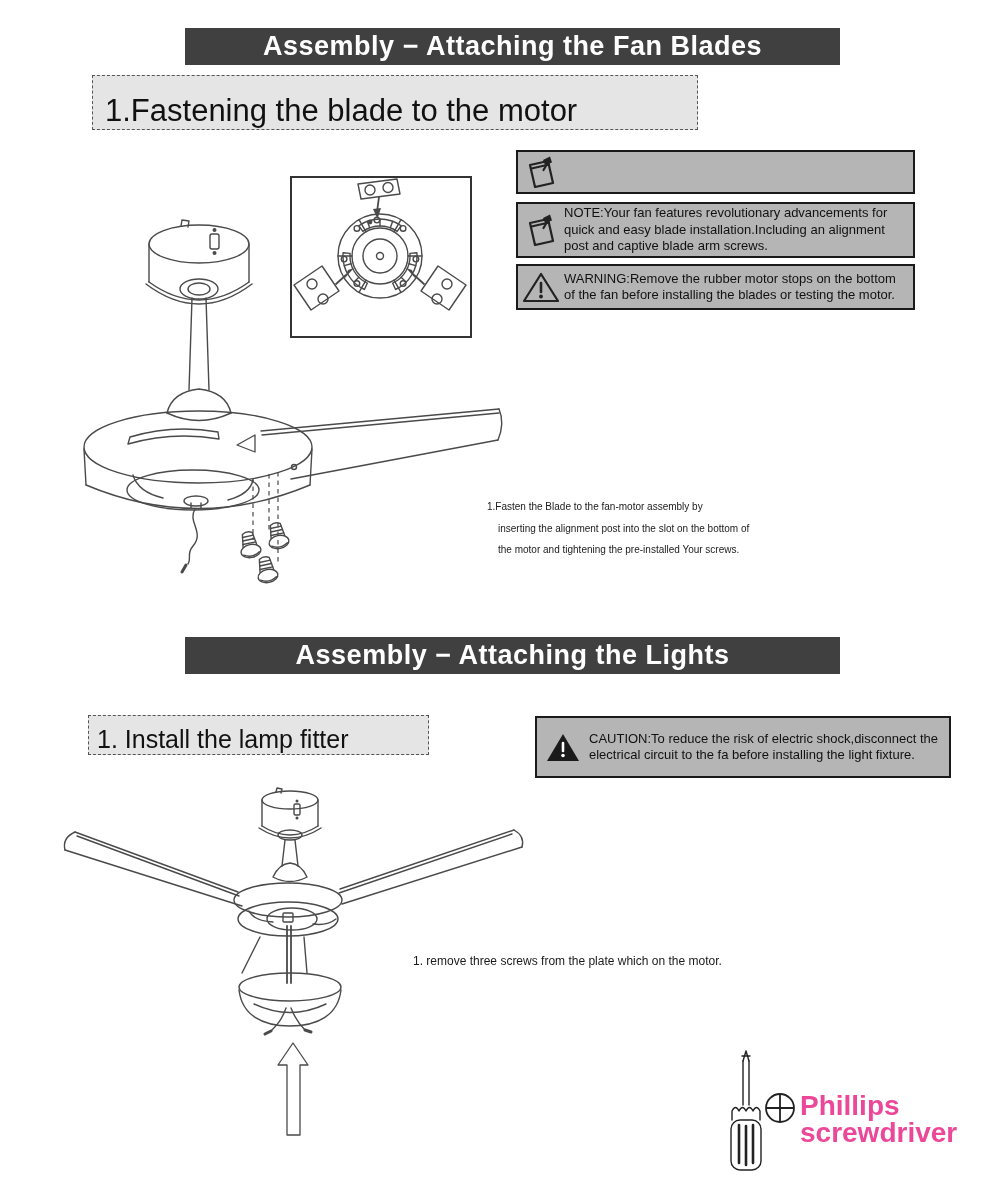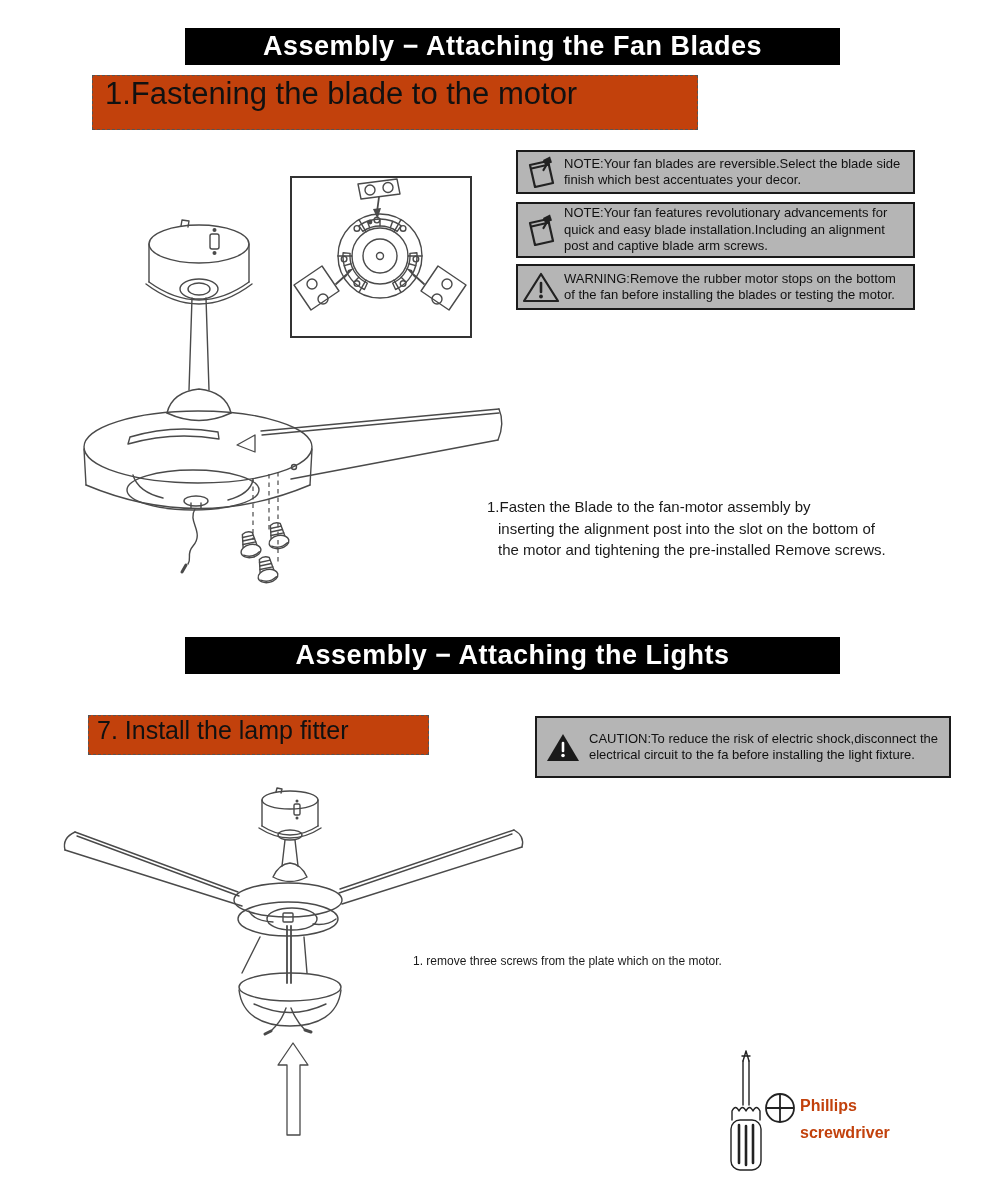--- a/index.html
+++ b/index.html
@@ -4,49 +4,49 @@
 <style>
   html,body{margin:0;padding:0;}
   body{
     width:1001px;height:1187px;position:relative;background:#fff;
     font-family:"Liberation Sans","DejaVu Sans",sans-serif;color:#1a1a1a;
     overflow:hidden;
   }
   .abs{position:absolute;}
   
   .banner{
-    left:185px;width:655px;height:37px;background:#000000;color:#fff;
+    left:185px;width:655px;height:37px;background:#404040;color:#fff;
     display:flex;align-items:center;justify-content:center;
     font-size:27px;font-weight:bold;letter-spacing:.5px;
   }
   
   .stepbox{
-    border:1px dashed #555;color:#111;display:flex;align-items:flex-start;
-    background:#c2410c;
+    border:1px dashed #555;color:#111;display:flex;align-items:flex-end;
+    background:#e5e5e5;
   }
   #step1{left:92px;top:75px;width:592px;height:53px;font-size:31px;padding-left:12px;}
   #step2{left:88px;top:715px;width:331px;height:38px;font-size:25px;padding-left:8px;}
   
   .notice{
     left:516px;width:399px;background:#b5b5b5;border:2px solid #1a1a1a;
     box-sizing:border-box;display:flex;align-items:center;
   }
   .notice .nicon{flex:0 0 46px;display:flex;justify-content:center;}
   .notice .ntext{font-size:13px;line-height:16.5px;color:#111;padding-right:6px;}
   #caution{left:535px;top:716px;width:416px;height:62px;}
   #caution .nicon{flex:0 0 52px;}
   
-  #instr1{left:487px;top:496px;font-size:15px;line-height:21.5px;}
+  #instr1{left:487px;top:496px;font-size:10px;line-height:21.5px;}
   #instr1 .ind{padding-left:11px;}
   #instr2{left:413px;top:949px;font-size:12px;line-height:25px;}
   .pre{white-space:pre-wrap;}
   
   #inset{left:290px;top:176px;width:182px;height:162px;border:2px solid #333;box-sizing:border-box;background:#fff;}
   
-  #toolname{left:800px;top:1092px;font-size:16px;font-weight:bold;line-height:27px;color:#c2410c;}
+  #toolname{left:800px;top:1092px;font-size:28px;font-weight:bold;line-height:27px;color:#ec4899;}
   
   svg .ln{fill:none;stroke:#4a4a4a;stroke-width:1.4;stroke-linecap:round;stroke-linejoin:round;}
   svg .ln2{fill:none;stroke:#4a4a4a;stroke-width:1.8;stroke-linecap:round;}
   svg .thick{fill:none;stroke:#4a4a4a;stroke-width:3;stroke-linecap:round;}
   svg .dash{fill:none;stroke:#4a4a4a;stroke-width:1.2;stroke-dasharray:4.5 4;}
   svg .wfill{fill:#fff;stroke:#4a4a4a;stroke-width:1.3;stroke-linejoin:round;}
   svg .dfill{fill:#4a4a4a;stroke:none;}
   svg .ic{fill:none;stroke:#222;stroke-width:2.2;stroke-linecap:round;stroke-linejoin:round;}
 </style>
 </head>
@@ -62,21 +62,20 @@
 
 <div class="abs notice" style="top:150px;height:44px">
   <span class="nicon">
     <svg width="30" height="32" viewBox="0 0 30 32">
       <polygon class="ic" points="4,9 22,5 27,27 9,31"></polygon>
       <path class="ic" d="M5.5,12.5 L23,8.5"></path>
       <polygon class="dfill" style="fill:#222" points="17,4 24,0.5 26,6.5 19,9"></polygon>
       <path class="ic" d="M21,8 L17.5,14"></path>
     </svg>
   </span>
-  <span class="ntext">NOTE:Your fan blades are reversible.Select the blade side finish which best accentuates your decor.</span>
 </div>
 
 <div class="abs notice" style="top:202px;height:56px">
   <span class="nicon">
     <svg width="30" height="32" viewBox="0 0 30 32">
       <polygon class="ic" points="4,9 22,5 27,27 9,31"></polygon>
       <path class="ic" d="M5.5,12.5 L23,8.5"></path>
       <polygon class="dfill" style="fill:#222" points="17,4 24,0.5 26,6.5 19,9"></polygon>
       <path class="ic" d="M21,8 L17.5,14"></path>
     </svg>
@@ -200,29 +199,29 @@
         <circle class="ln" cx="145" cy="121" r="5"></circle>
     <path class="ln2" d="M132,106 L122,97"></path>
     <polygon class="dfill" points="124,101 120,92 114,90"></polygon>
   </g>
 </svg>
 </div>
 
 <div class="abs" id="instr1">
   <div class="pre">1.Fasten the Blade to the fan-motor assembly by</div>
   <div class="pre ind">inserting the alignment post into the slot on the bottom of</div>
-  <div class="pre ind">the motor and tightening the pre-installed Remove screws.</div>
+  <div class="pre ind">the motor and tightening the pre-installed Your screws.</div>
 </div>
 
 <div class="abs banner" style="top:637px">
   <span>Assembly − Attaching the Lights</span>
 </div>
 
 <div class="abs stepbox" id="step2">
-  <span>7. Install the lamp fitter</span>
+  <span>1. Install the lamp fitter</span>
 </div>
 
 <div class="abs notice" id="caution">
   <span class="nicon">
     <svg width="34" height="31" viewBox="0 0 34 31">
       <path class="dfill" style="fill:#1a1a1a" d="M17,2 L33,29 L1,29 Z"></path>
       <path style="stroke:#fff;stroke-width:2.6;fill:none;stroke-linecap:round" d="M17,11 L17,19"></path>
       <circle style="fill:#fff" cx="17" cy="23.5" r="1.8"></circle>
     </svg>
   </span>

